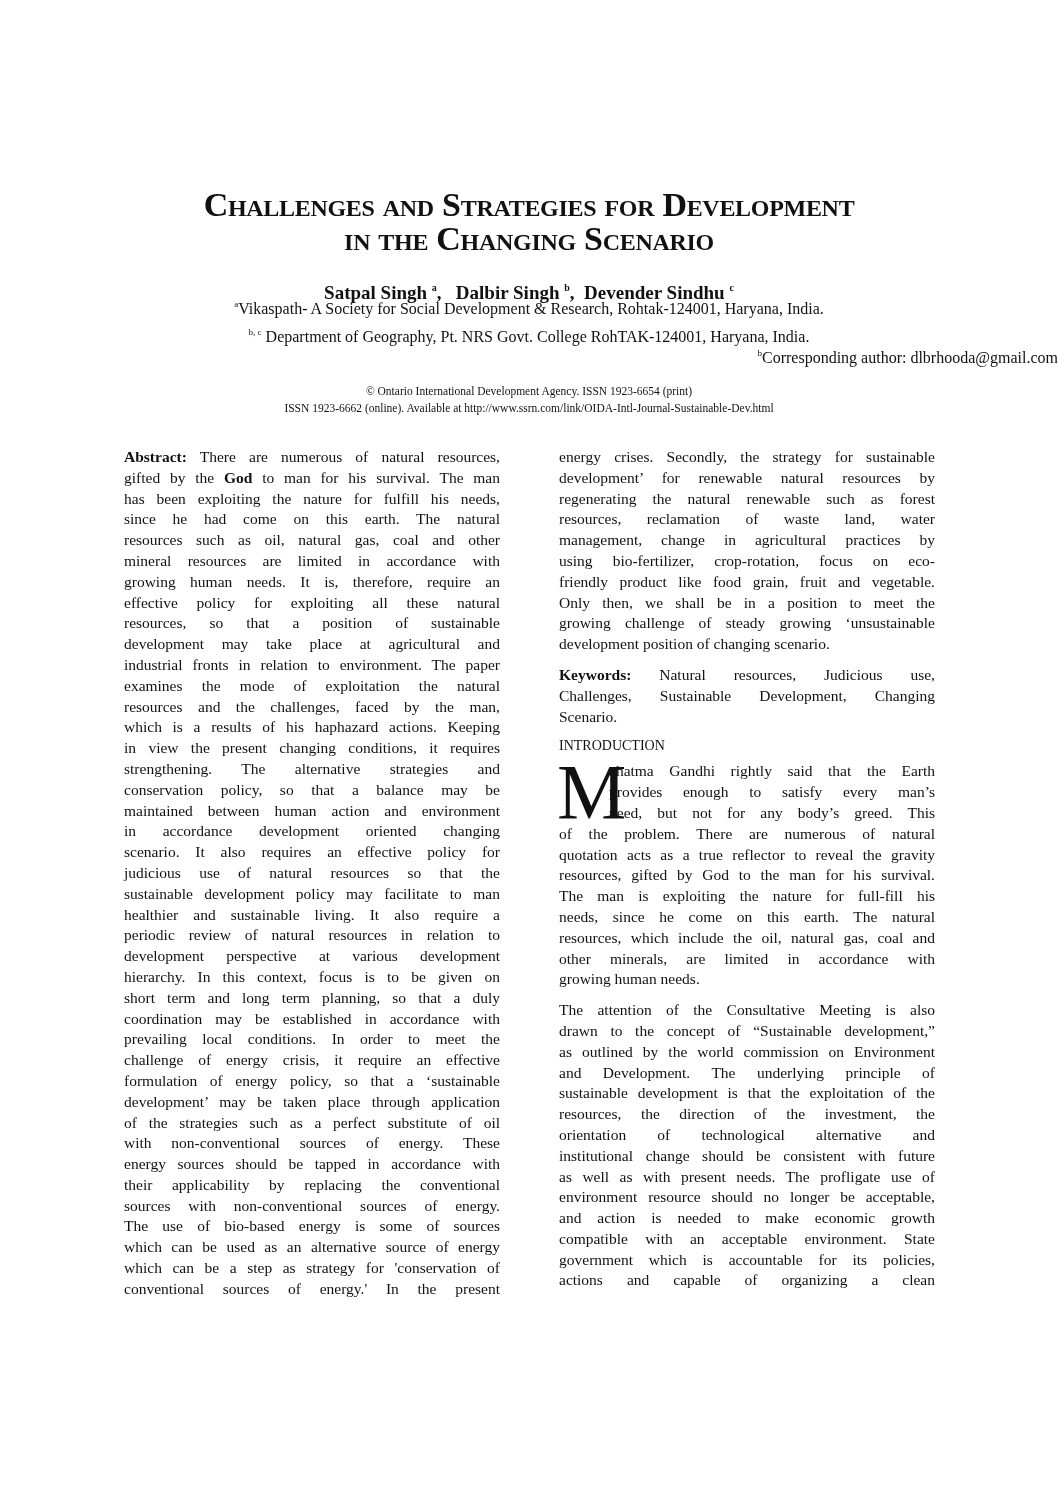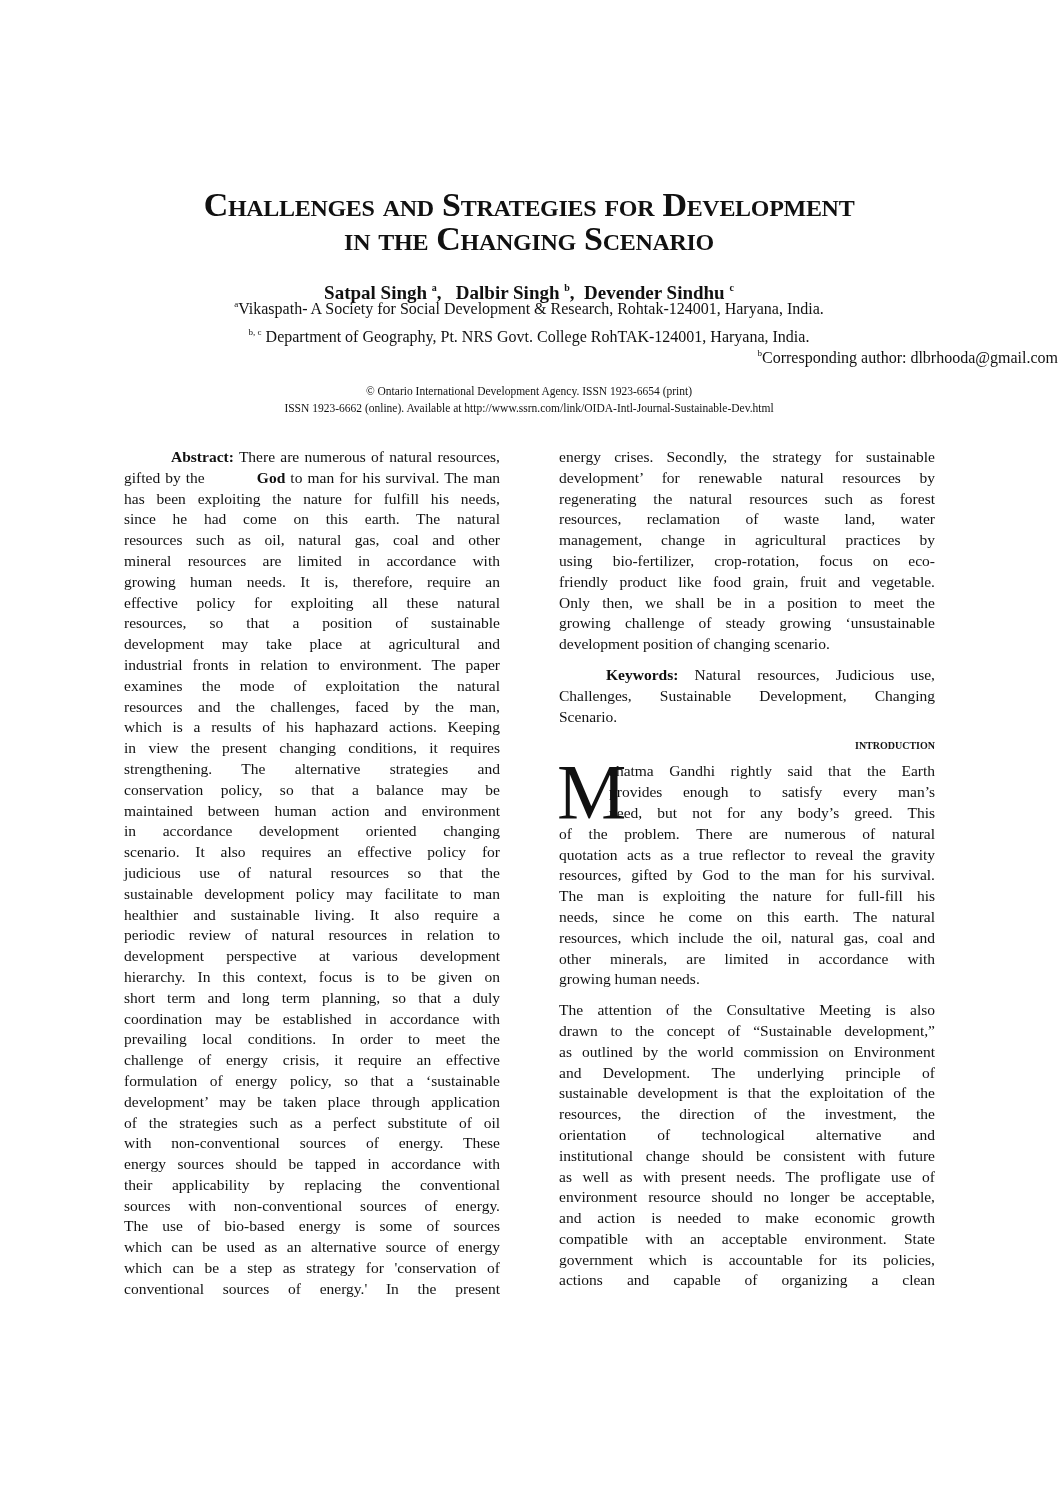--- a/index.html
+++ b/index.html
@@ -34,24 +34,24 @@
   .col {
     position: absolute; width: 376px; font-size: 15.5px; line-height: 20.8px;
   }
   .col-left { left: 124px; top: 447px; }
   .col-right { left: 559px; top: 447px; }
   .ln {
     display: block; text-align: justify; text-align-last: justify;
     white-space: nowrap; height: 20.8px;
   }
   .ln.last { text-align-last: left; }
-  .ln b { font-weight: bold; margin-left: 47px; }
+  .ln b { font-weight: bold; }
   .gap { height: 10px; }
   .heading {
-    text-align: right; font-weight: bold; font-size: 10px; height: 22px; line-height: 22px;
+    text-align: left; font-weight: normal; font-size: 14px; height: 22px; line-height: 22px;
     margin: 8px 0 4px 0;
   }
   .dropcap-wrap { position: relative; }
   .dropcap {
     position: absolute; left: -2px; top: -2px; font-size: 78px; line-height: 66px;
     font-weight: normal; font-family: "Liberation Serif", serif;
   }
   .indent { padding-left: 50px; }
 </style>
 </head>
@@ -127,21 +127,21 @@
       <span class="ln">which can be used as an alternative source of energy</span>
       <span class="ln">which can be a step as strategy for 'conservation of</span>
       <span class="ln">conventional sources of energy.' In the present</span>
     </div>
 </div>
 
 <div class="col col-right">
   <div id="abstract-cont">
       <span class="ln">energy crises. Secondly, the strategy for sustainable</span>
       <span class="ln">development’ for renewable natural resources by</span>
-      <span class="ln">regenerating the natural resources such as forest</span>
+      <span class="ln">regenerating the natural renewable such as forest</span>
       <span class="ln">resources, reclamation of waste land, water</span>
       <span class="ln">management, change in agricultural practices by</span>
       <span class="ln">using bio-fertilizer, crop-rotation, focus on eco-</span>
       <span class="ln">friendly product like food grain, fruit and vegetable.</span>
       <span class="ln">Only then, we shall be in a position to meet the</span>
       <span class="ln">growing challenge of steady growing ‘unsustainable</span>
       <span class="ln last">development position of changing scenario.</span>
     </div>
   <div class="gap"></div>
   <div id="keywords">

